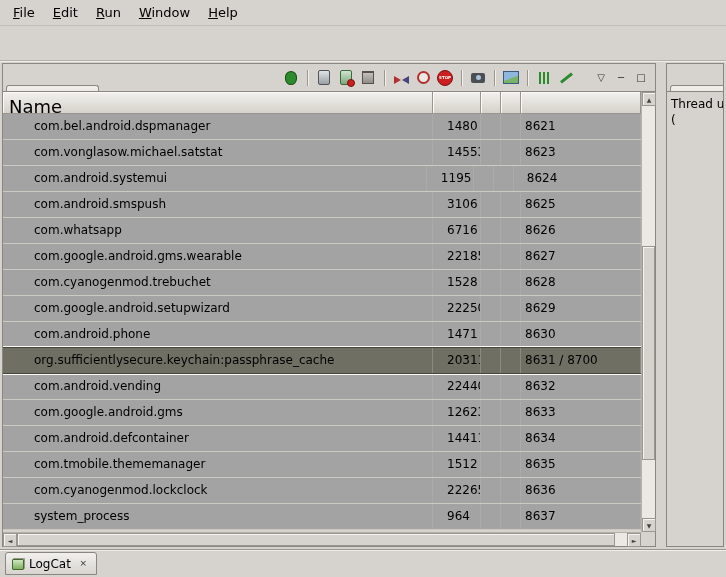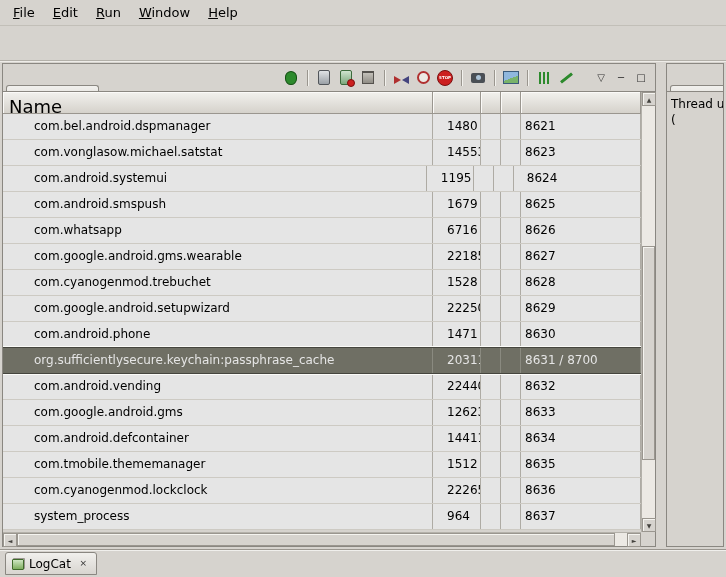--- a/index.html
+++ b/index.html
@@ -89,30 +89,30 @@
   
   .table-wrap { position: relative; flex: 1 1 auto; background: #d6d3ce; min-height: 0; }
   .grid { width: 638px; }
   .grid-header { display: flex; height: 22px; }
   .hcell {
     height: 22px; background: linear-gradient(#f2f1ee,#d5d2cb);
     border-right: 1px solid #9a968f; border-bottom: 1px solid #9a968f;
     box-shadow: inset 1px 1px 0 #fbfaf8; padding: 4px 0 0 6px; font-size: 18px; cursor: default;
   }
   .grid-body { }
-  .grid-row { display: flex; height: 26px; background: #e5e5e5; border-bottom: 1px solid #cdcac3; }
+  .grid-row { display: flex; height: 26px; background: #a3a3a3; border-bottom: 1px solid #cdcac3; }
   .cell {
     height: 25px; line-height: 25px; overflow: hidden; white-space: nowrap;
     border-right: 1px solid #aeaba4; font-size: 12px; cursor: default;
   }
   .cell.c0 { padding-left: 31px; }
   .cell.c1 { padding-left: 14px; }
   .cell.c4 { padding-left: 4px; }
   .grid-row.selected {
-    background: #6f6f64; color: #e5e5e5;
+    background: #6f6f64; color: #000000;
     border-top: 1px solid #45453e; border-bottom: 1px solid #45453e;
     box-shadow: 0 -1px 0 #fbfbf8, 0 1px 0 #fbfbf8; position: relative; z-index: 2; height: 27px; margin-top: -1px;
   }
   .grid-row.selected .cell { border-right-color: #8a8a80; }
 
   
   .vscroll { position: absolute; top: 0; right: 0; bottom: 14px; width: 14px; background: #ece9e4; border-left: 1px solid #b4b1aa; display: flex; flex-direction: column; }
   .hscroll { position: absolute; left: 0; right: 14px; bottom: 0; height: 14px; background: #ece9e4; border-top: 1px solid #b4b1aa; display: flex; }
   .scroll-btn {
     flex: 0 0 14px; width: 14px; height: 14px; background: #d6d3ce; border: 1px solid #9a968f;
@@ -212,21 +212,21 @@
               </div>
               <div class="grid-row">
                 <div class="cell c0" style="width: 430px;">com.android.systemui</div>
                 <div class="cell c1" style="width: 48px;">1195</div>
                 <div class="cell c2" style="width: 20px;"></div>
                 <div class="cell c3" style="width: 20px;"></div>
                 <div class="cell c4" style="width: 120px; margin-left: 9px;">8624</div>
               </div>
               <div class="grid-row">
                 <div class="cell c0" style="width: 430px;">com.android.smspush</div>
-                <div class="cell c1" style="width: 48px;">1679</div>
+                <div class="cell c1" style="width: 48px;">3106</div>
                 <div class="cell c2" style="width: 20px;"></div>
                 <div class="cell c3" style="width: 20px;"></div>
                 <div class="cell c4" style="width: 120px;">8625</div>
               </div>
               <div class="grid-row">
                 <div class="cell c0" style="width: 430px;">com.whatsapp</div>
                 <div class="cell c1" style="width: 48px;">6716</div>
                 <div class="cell c2" style="width: 20px;"></div>
                 <div class="cell c3" style="width: 20px;"></div>
                 <div class="cell c4" style="width: 120px;">8626</div>

